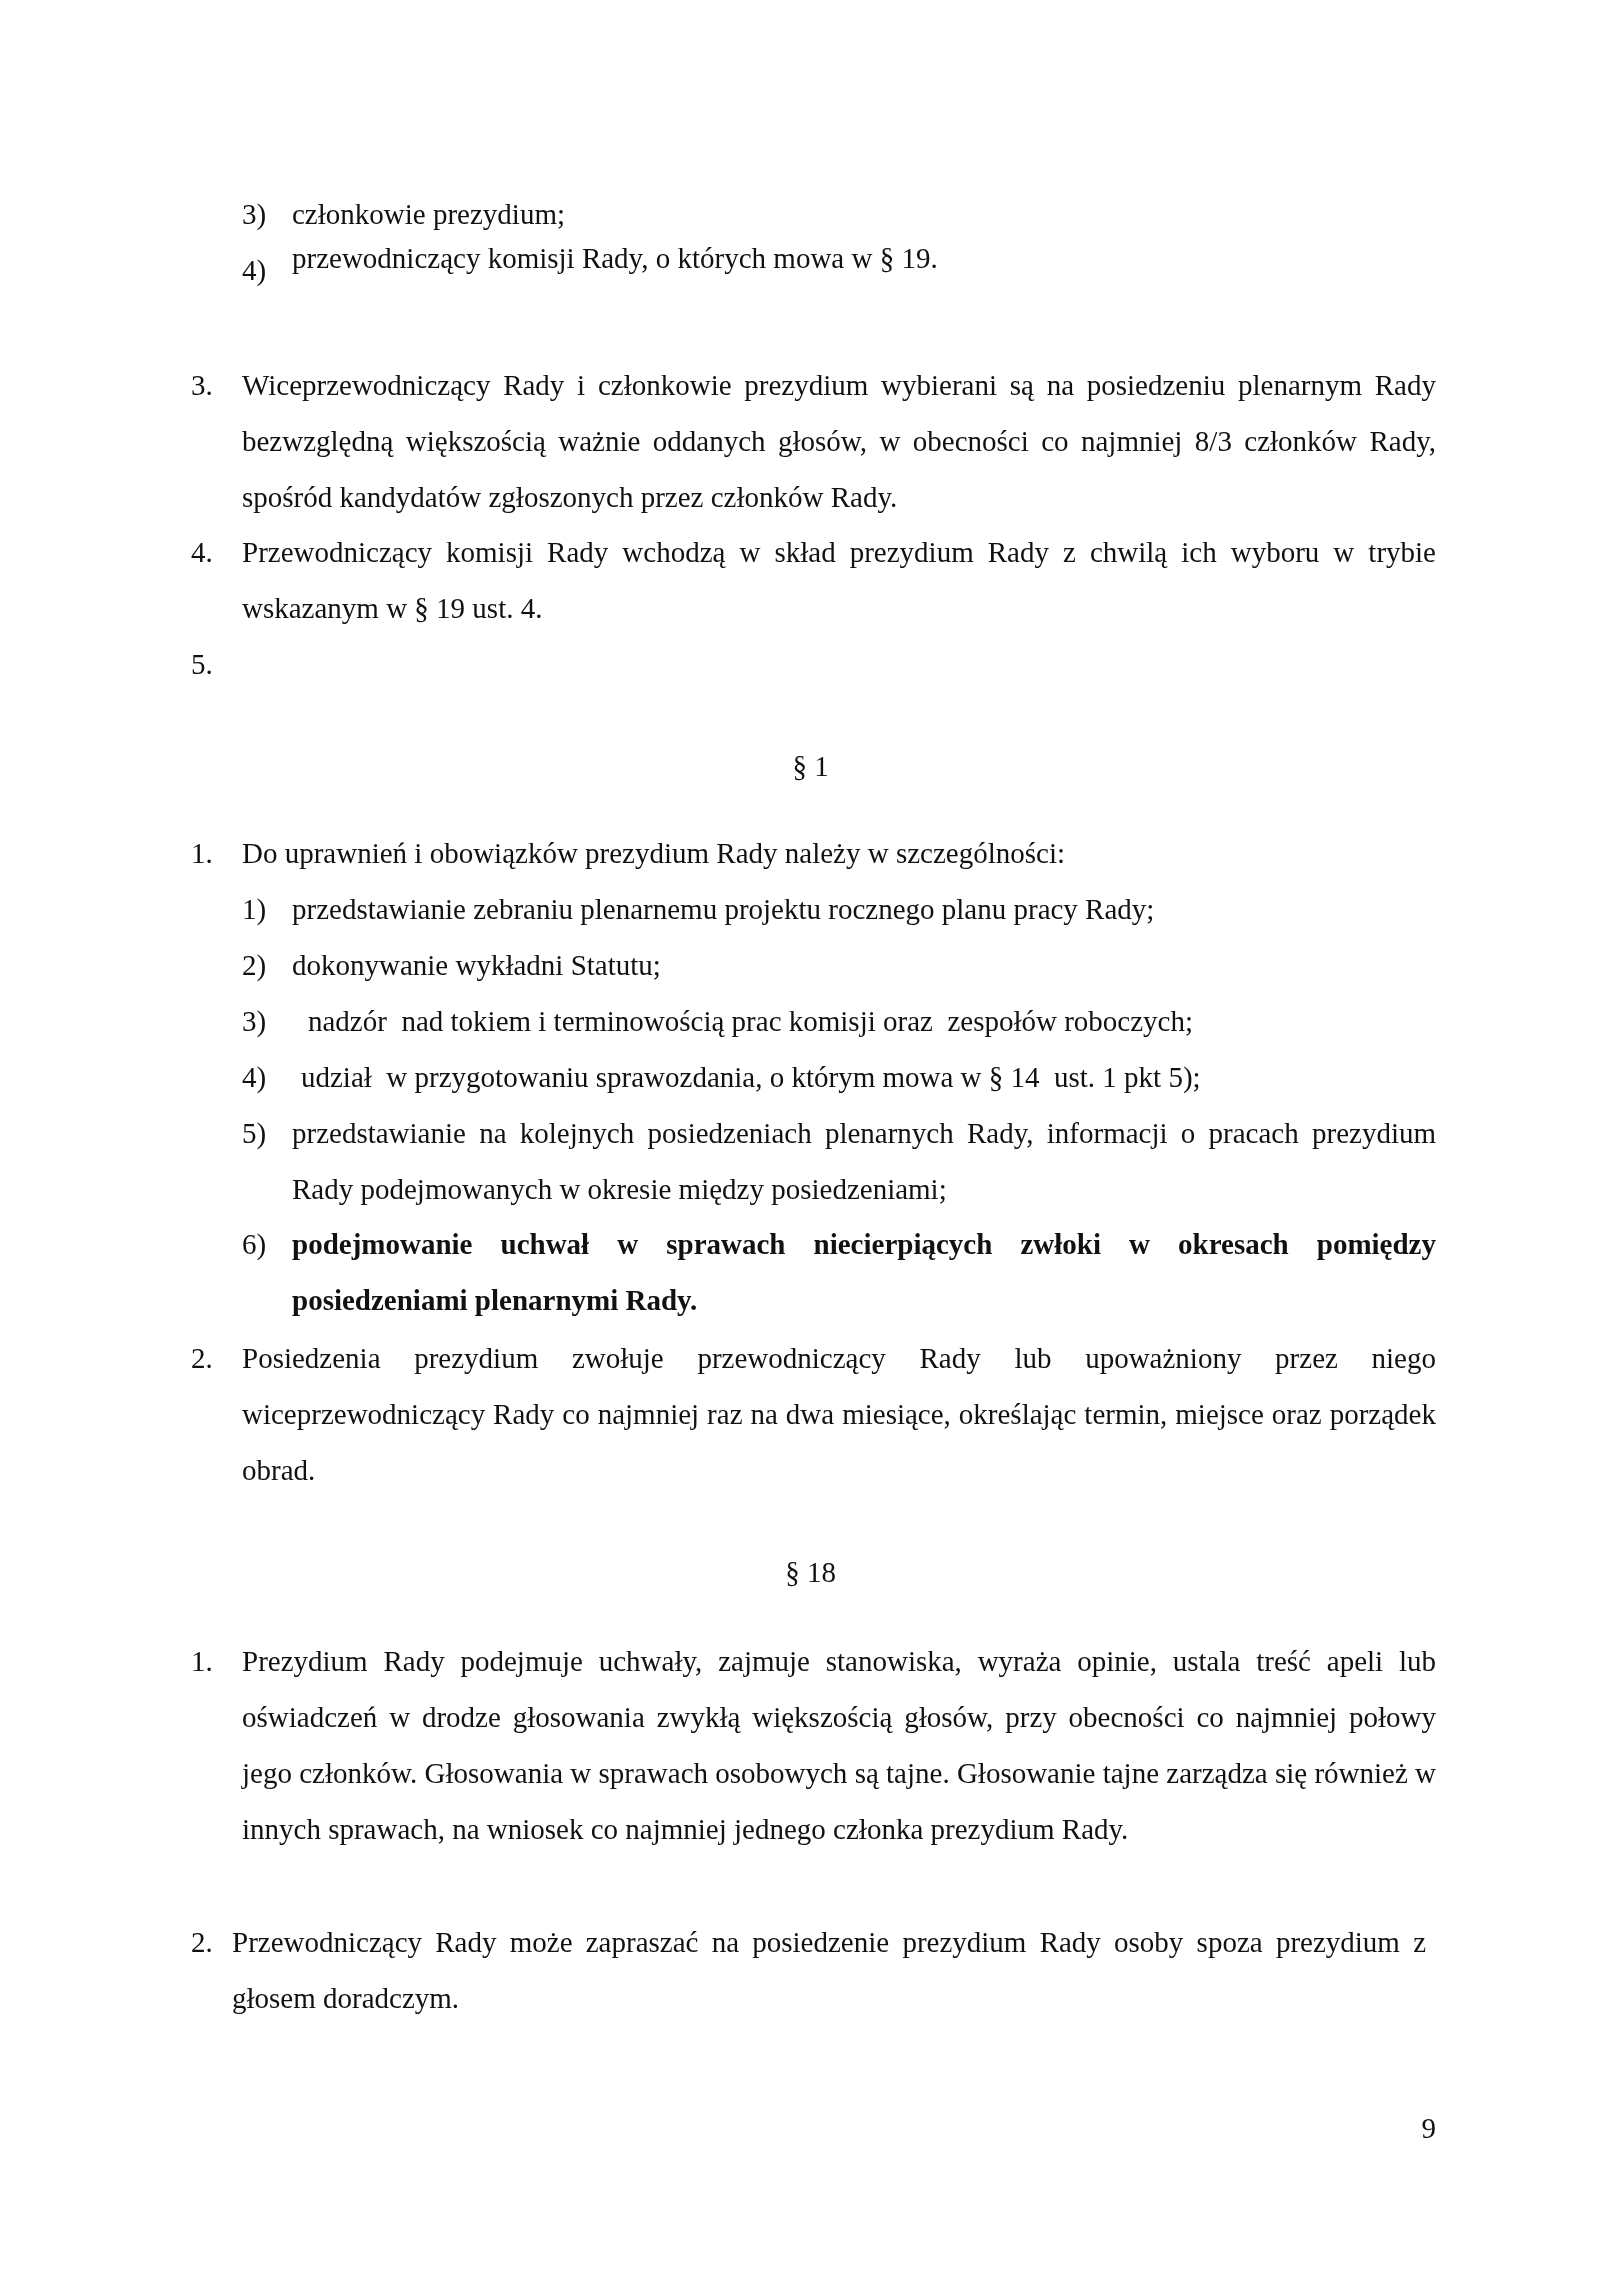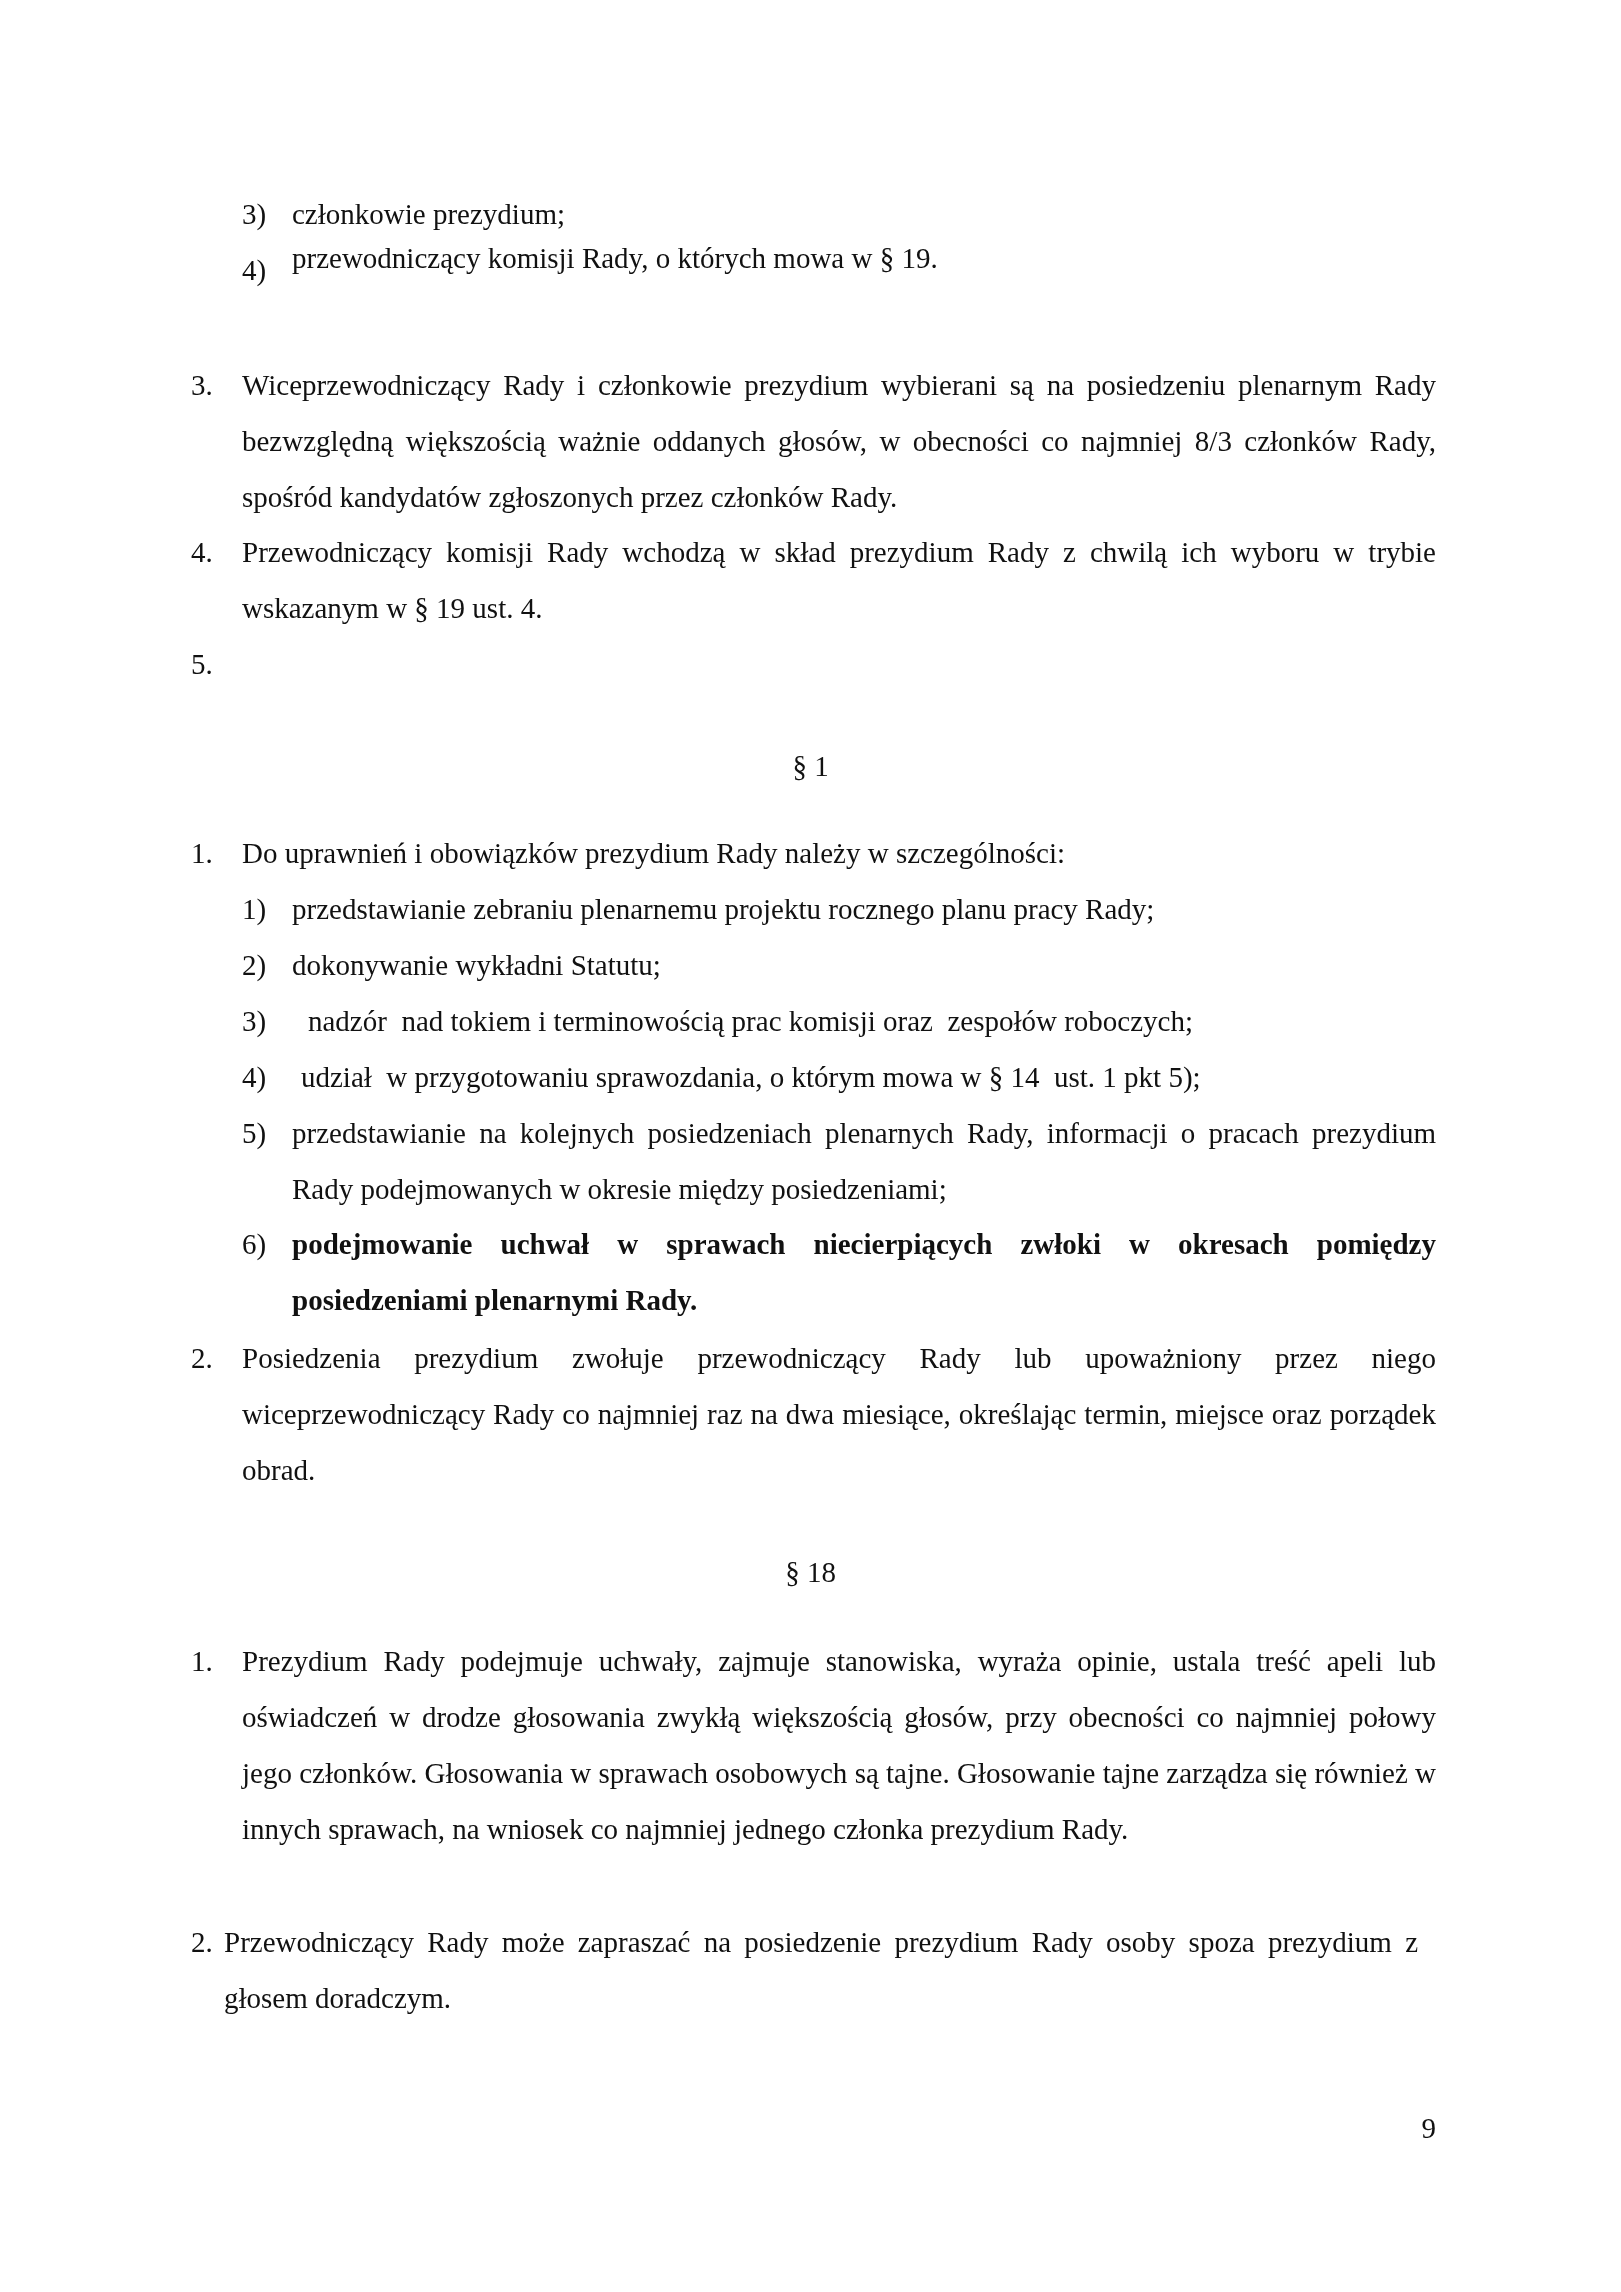--- a/index.html
+++ b/index.html
@@ -57,17 +57,17 @@
 
   <div class="line" style="left:191px; top:1330px;">2.</div>
   <div class="txt" style="left:242px; top:1330px; width:1194px;">Posiedzenia prezydium zwołuje przewodniczący Rady lub upoważniony przez niego wiceprzewodniczący Rady co najmniej raz na dwa miesiące, określając termin, miejsce oraz porządek obrad.</div>
 
   <div class="heading" style="top:1544px;">§ 18</div>
 
   <div class="line" style="left:191px; top:1633px;">1.</div>
   <div class="txt" style="left:242px; top:1633px; width:1194px;">Prezydium Rady podejmuje uchwały, zajmuje stanowiska, wyraża opinie, ustala treść apeli lub oświadczeń w drodze głosowania zwykłą większością głosów, przy obecności co najmniej połowy jego członków. Głosowania w sprawach osobowych są tajne. Głosowanie tajne zarządza się również w innych sprawach, na wniosek co najmniej jednego członka prezydium Rady.</div>
 
   <div class="line" style="left:191px; top:1914px;">2.</div>
-  <div class="txt" style="left:224px; top:1914px; width:1194px;">Przewodniczący Rady może zapraszać na posiedzenie prezydium Rady osoby spoza prezydium z głosem doradczym.</div>
+  <div class="txt" style="left:232px; top:1914px; width:1194px;">Przewodniczący Rady może zapraszać na posiedzenie prezydium Rady osoby spoza prezydium z głosem doradczym.</div>
 
   <div class="pagenum line" style="top:2100px;">9</div>
 </div>
 
 
 </body></html>

